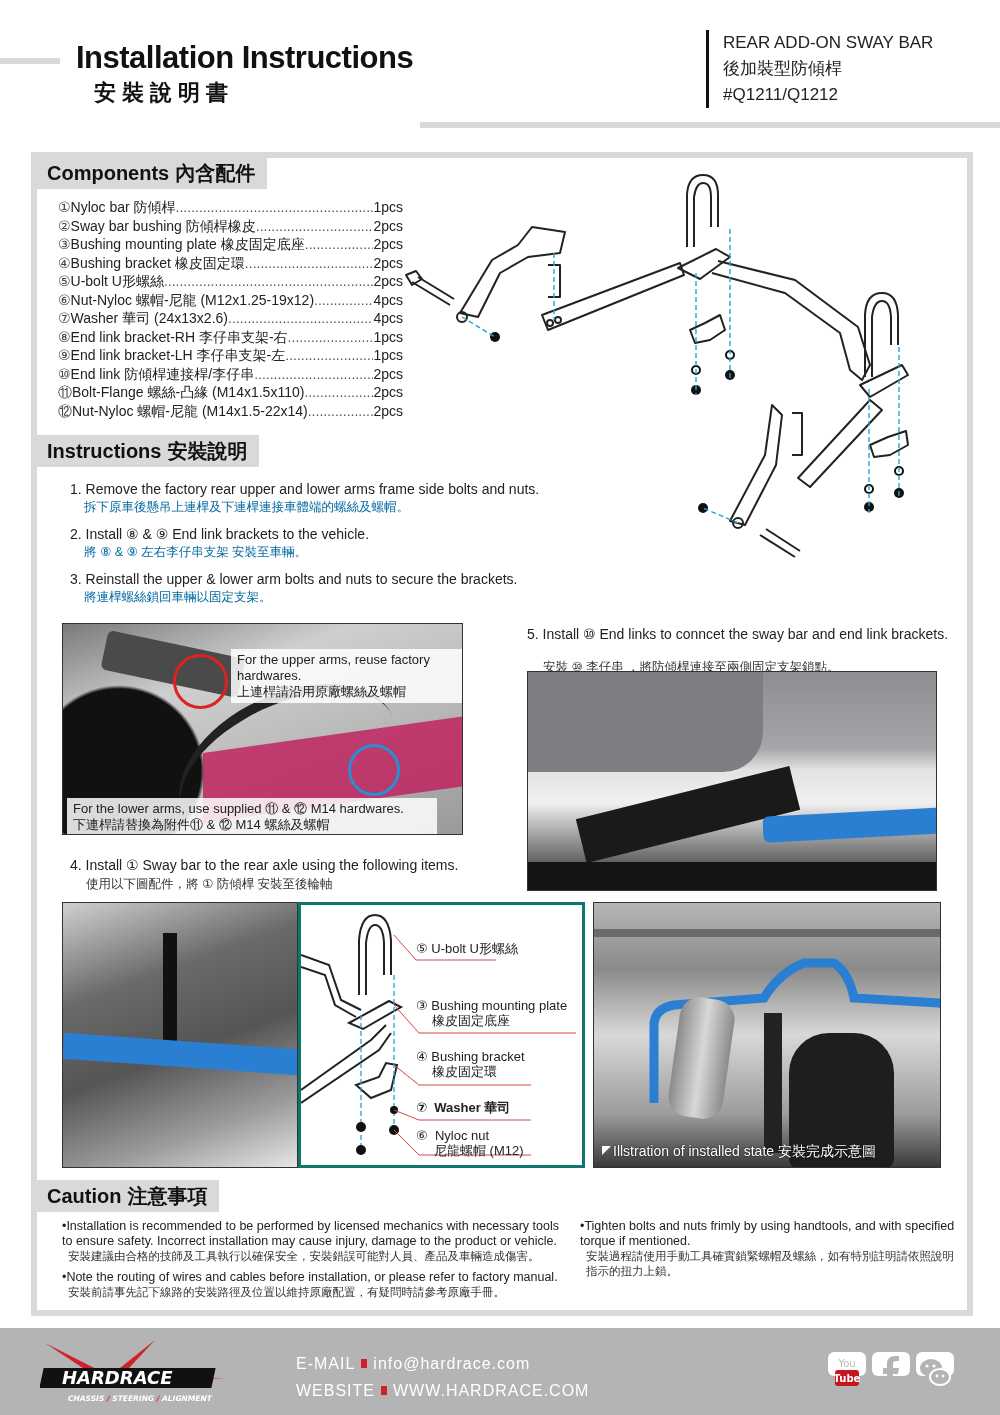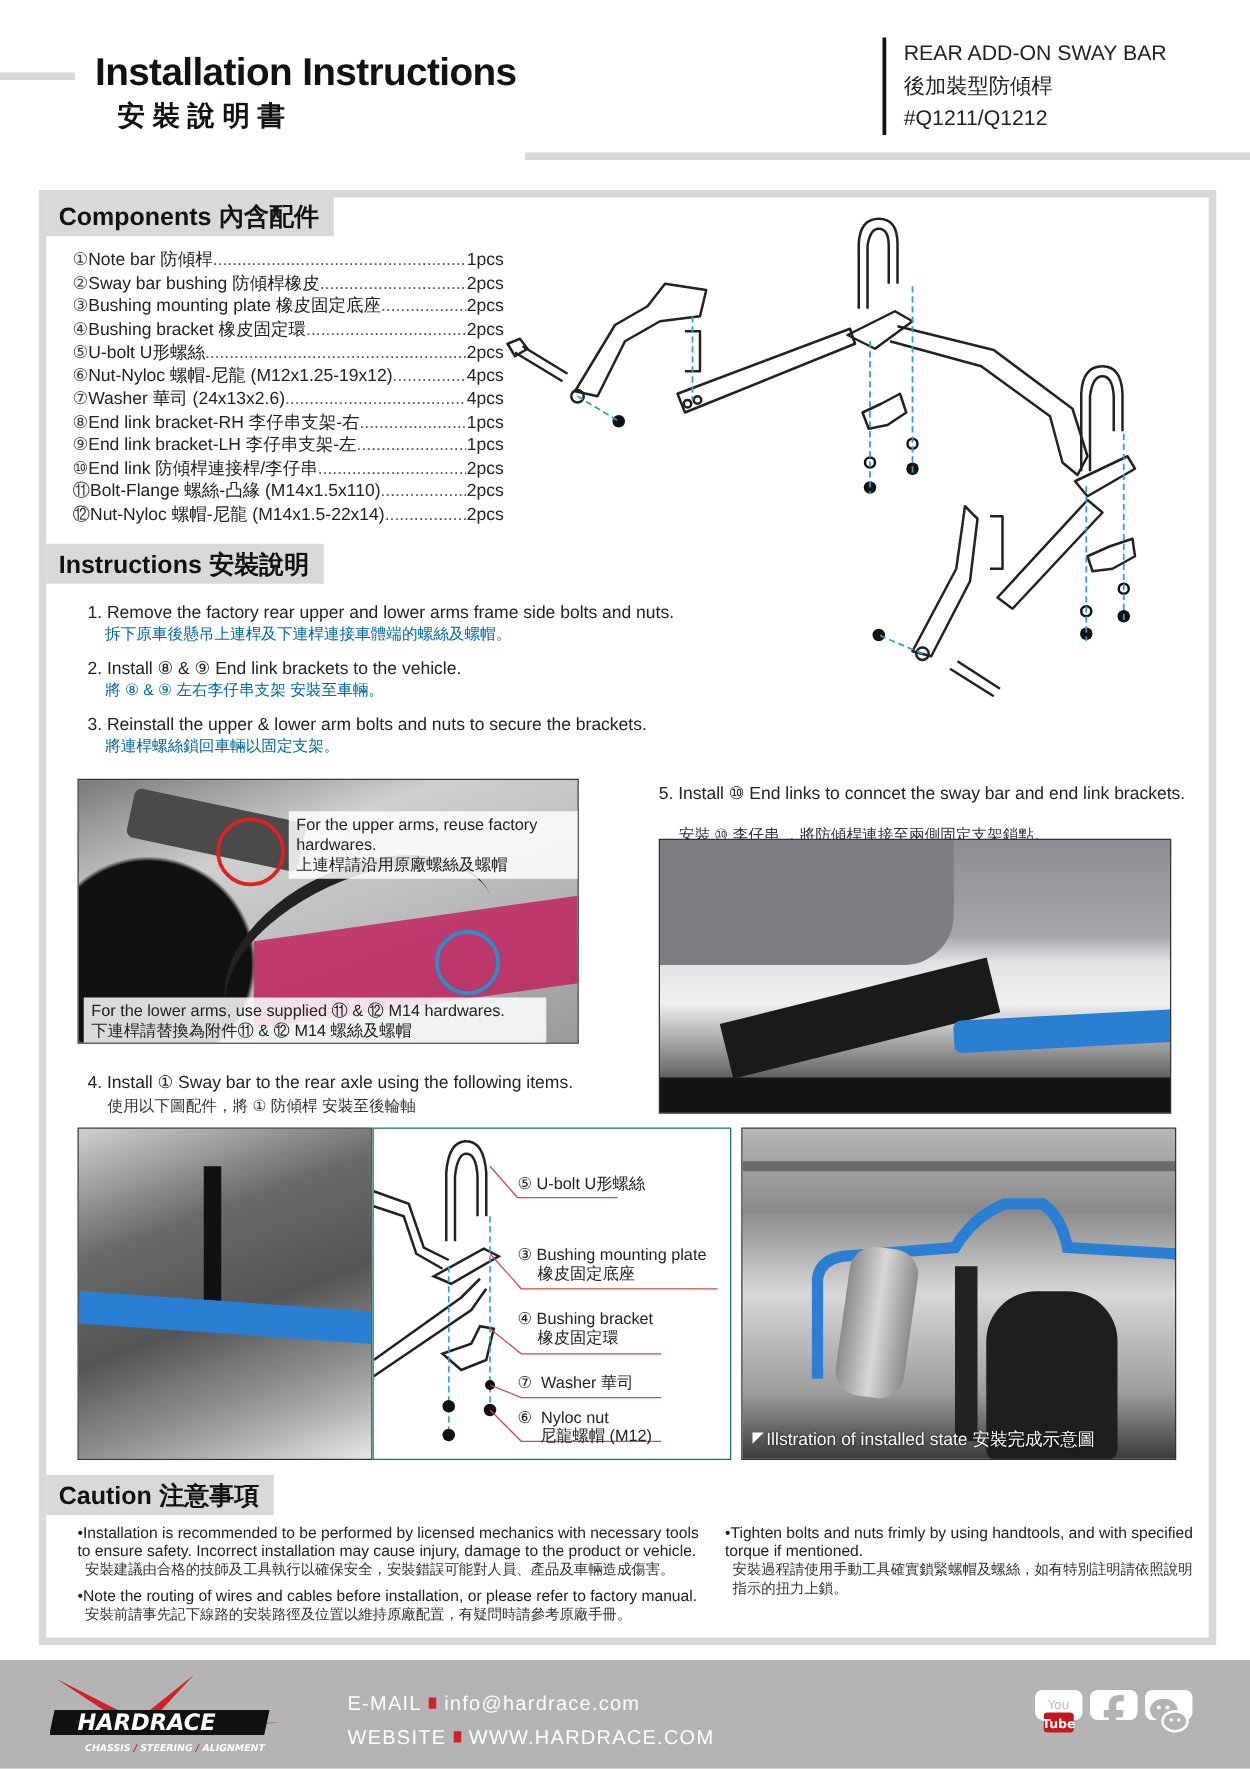--- a/index.html
+++ b/index.html
@@ -60,41 +60,41 @@
   .ph2 .bluebar { position: absolute; left: 235px; top: 140px; width: 180px; height: 26px; background: #2a7fd2; border-radius: 6px; transform: rotate(-3deg); }
   .ph2 .frameblk { position: absolute; left: 0; top: 190px; width: 410px; height: 30px; background: #141414; }
 
   .step4 { position: absolute; left: 70px; top: 857px; font-size: 14px; color: #222; }
   .step4 .zh { font-size: 12.5px; padding-left: 16px; margin-top: 3px; color: #333; }
 
   .ph3 { left: 62px; top: 902px; width: 236px; height: 266px; background: linear-gradient(160deg, #d0d0d0 0%, #6a6a6a 30%, #555 55%, #9c9c9c 80%, #e6e6e6 100%); }
   .ph3 .bluebar { position: absolute; left: 0; top: 138px; width: 236px; height: 26px; background: #2a7fd2; transform: rotate(4deg); }
   .ph3 .link { position: absolute; left: 100px; top: 30px; width: 14px; height: 110px; background: #111; }
 
-  .exploded { position: absolute; left: 298px; top: 902px; width: 287px; height: 266px; border: 1px solid #0f766e; background: #fff; }
+  .exploded { position: absolute; left: 298px; top: 902px; width: 287px; height: 266px; border: 3px solid #0f766e; background: #fff; }
   .ex-label { position: absolute; font-size: 13px; line-height: 15px; color: #222; white-space: nowrap; }
 
   .ph4 { left: 593px; top: 902px; width: 348px; height: 266px; background: linear-gradient(180deg, #b6b6b6 0%, #8a8a8a 25%, #d8d8d8 50%, #9c9c9c 80%, #3a3a3a 100%); }
   .ph4 .tire { position: absolute; left: 195px; top: 130px; width: 105px; height: 136px; background: #1e1e1e; border-radius: 40px 40px 10px 10px; }
   .ph4 .muffler { position: absolute; left: 80px; top: 95px; width: 55px; height: 120px; background: linear-gradient(90deg,#8b8b8b,#d8d8d8,#8b8b8b); border-radius: 20px; transform: rotate(8deg); }
   .ph4 .shaft { position: absolute; left: 170px; top: 110px; width: 18px; height: 140px; background: #222; }
   .ph4 .caption { position: absolute; left: 8px; top: 240px; color: #fff; font-size: 14px; text-shadow: 0 0 2px #000; white-space: nowrap; }
   .ph4 .caption .tri { display: inline-block; width: 0; height: 0; border-top: 9px solid #fff; border-right: 9px solid transparent; margin-right: 2px; vertical-align: 1px; }
 
   
   .cau-col { position: absolute; font-size: 12.5px; line-height: 15px; color: #222; }
   .cau-col .item { margin-bottom: 6px; }
   .cau-col .zh { font-size: 11.5px; color: #333; }
   .cau-left { left: 62px; top: 1219px; width: 500px; }
   .cau-right { left: 580px; top: 1219px; width: 385px; }
 
   
   .footer { position: absolute; left: 0; top: 1328px; width: 1000px; height: 87px; background: #b4b4b4; }
   .logo { position: absolute; left: 40px; top: 10px; width: 190px; height: 68px; }
-  .contact { position: absolute; left: 278px; top: 22px; color: #fff; font-size: 16px; letter-spacing: 1px; line-height: 27px; }
+  .contact { position: absolute; left: 296px; top: 22px; color: #fff; font-size: 16px; letter-spacing: 1px; line-height: 27px; }
   .contact .sq { display: inline-block; width: 6px; height: 9px; background: #d0202a; margin: 0 6px; vertical-align: 1px; }
   .social { position: absolute; left: 828px; top: 24px; display: flex; gap: 6px; }
   .soc { width: 38px; height: 24px; background: #fff; border-radius: 6px; position: relative; }
 </style>
 </head>
 <body>
 
 <div class="hdr-bar-left"></div>
 <div class="hdr-bar-right"></div>
 <div class="title-en">Installation Instructions</div>
@@ -107,21 +107,21 @@
 
 <div class="frame"></div>
 
 <div class="sec-head" style="left:37px; top:157px;">
   <span>Components</span><span class="zh">內含配件</span>
 </div>
 
 <div class="comp-list">
   <div class="comp-row">
       <span class="num">①</span>
-      <span class="name">Note bar 防傾桿</span>
+      <span class="name">Nyloc bar 防傾桿</span>
       <span class="dots"></span>
       <span class="qty">1pcs</span>
     </div>
   <div class="comp-row">
       <span class="num">②</span>
       <span class="name">Sway bar bushing 防傾桿橡皮</span>
       <span class="dots"></span>
       <span class="qty">2pcs</span>
     </div>
   <div class="comp-row">
@@ -337,21 +337,21 @@
     <span>⑤</span> <span>U-bolt U形螺絲</span>
   </div>
   <div class="ex-label" style="left:115px; top:93px;">
     <div><span>③</span> <span>Bushing mounting plate</span></div>
     <div style="padding-left:16px;">橡皮固定底座</div>
   </div>
   <div class="ex-label" style="left:115px; top:144px;">
     <div><span>④</span> <span>Bushing bracket</span></div>
     <div style="padding-left:16px;">橡皮固定環</div>
   </div>
-  <div class="ex-label" style="left:115px; top:195px;">
+  <div class="ex-label" style="left:115px; top:195px;font-weight:bold;">
     <span>⑦</span>&nbsp; <span>Washer 華司</span>
   </div>
   <div class="ex-label" style="left:115px; top:223px;">
     <div><span>⑥</span>&nbsp; <span>Nyloc nut</span></div>
     <div style="padding-left:18px;">尼龍螺帽 (M12)</div>
   </div>
 </div>
 
 <div class="photo ph4">
   <svg width="348" height="266" style="position:absolute;left:0;top:0;">

